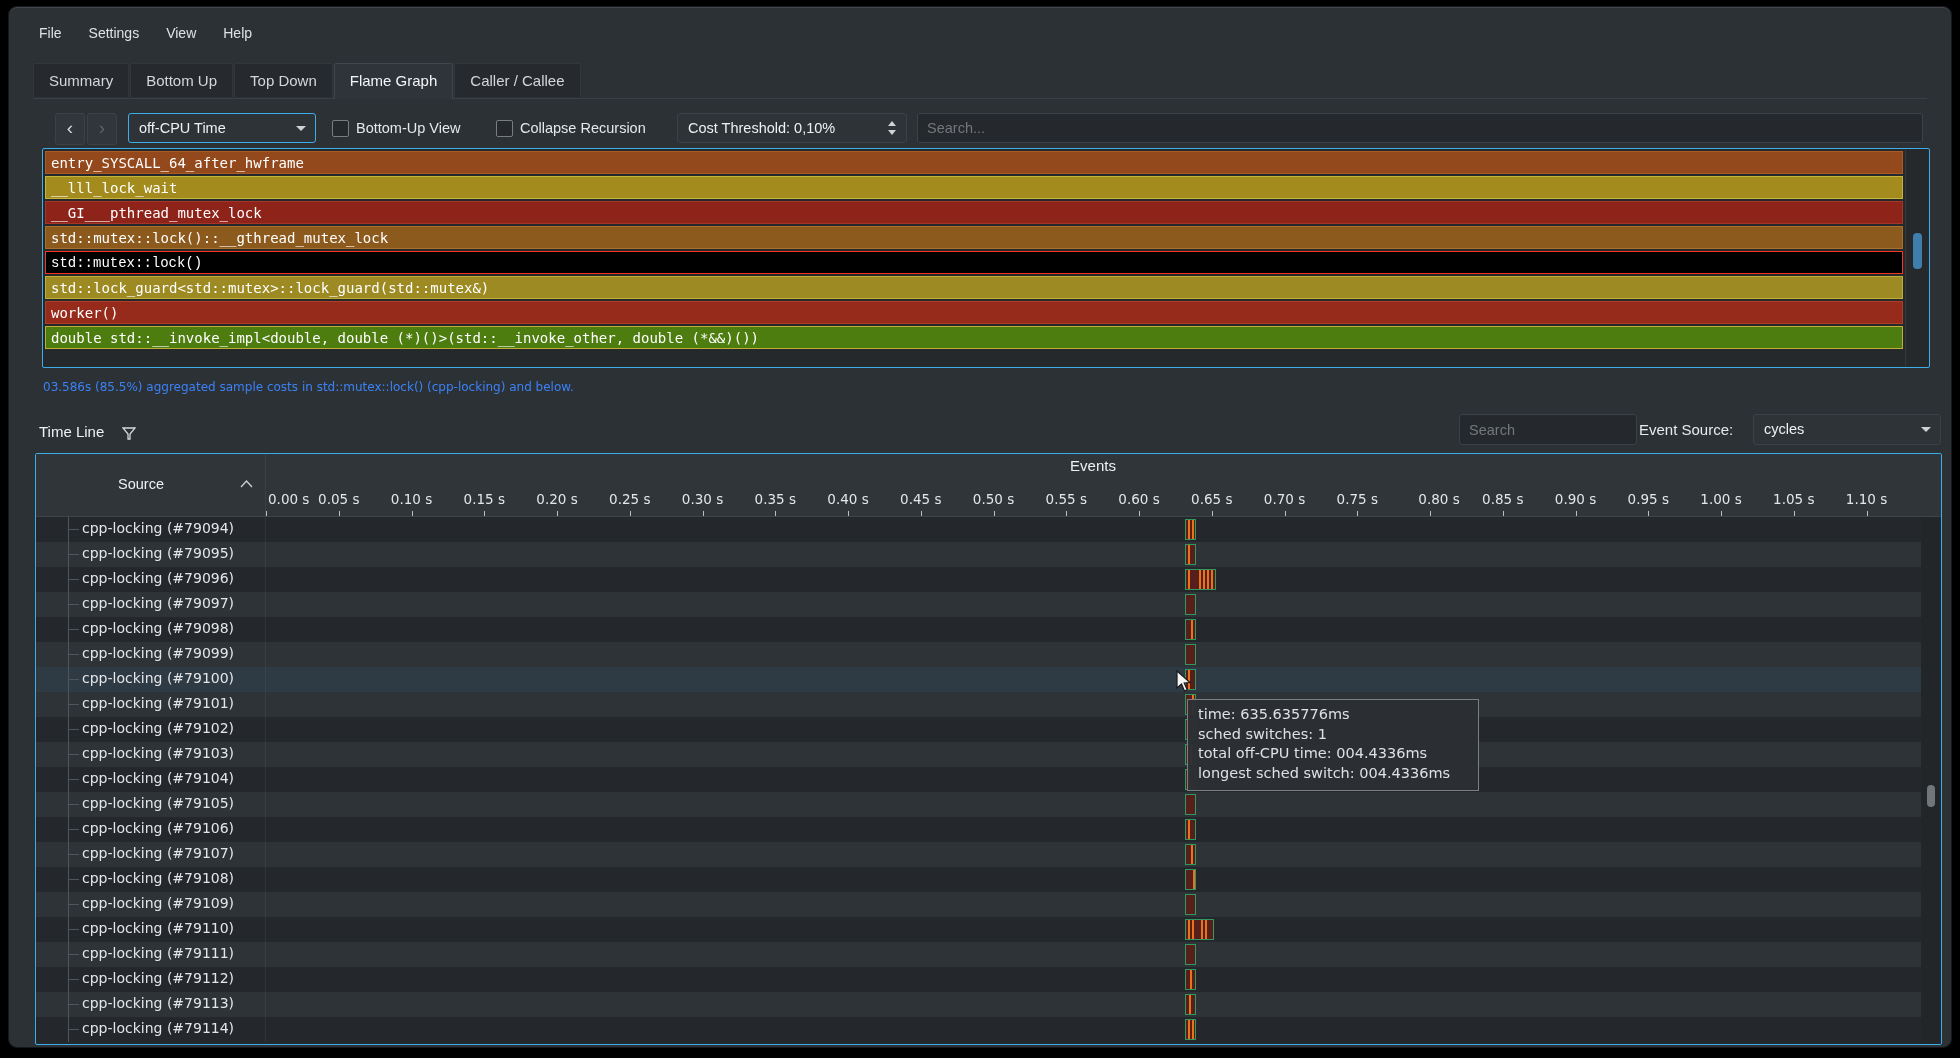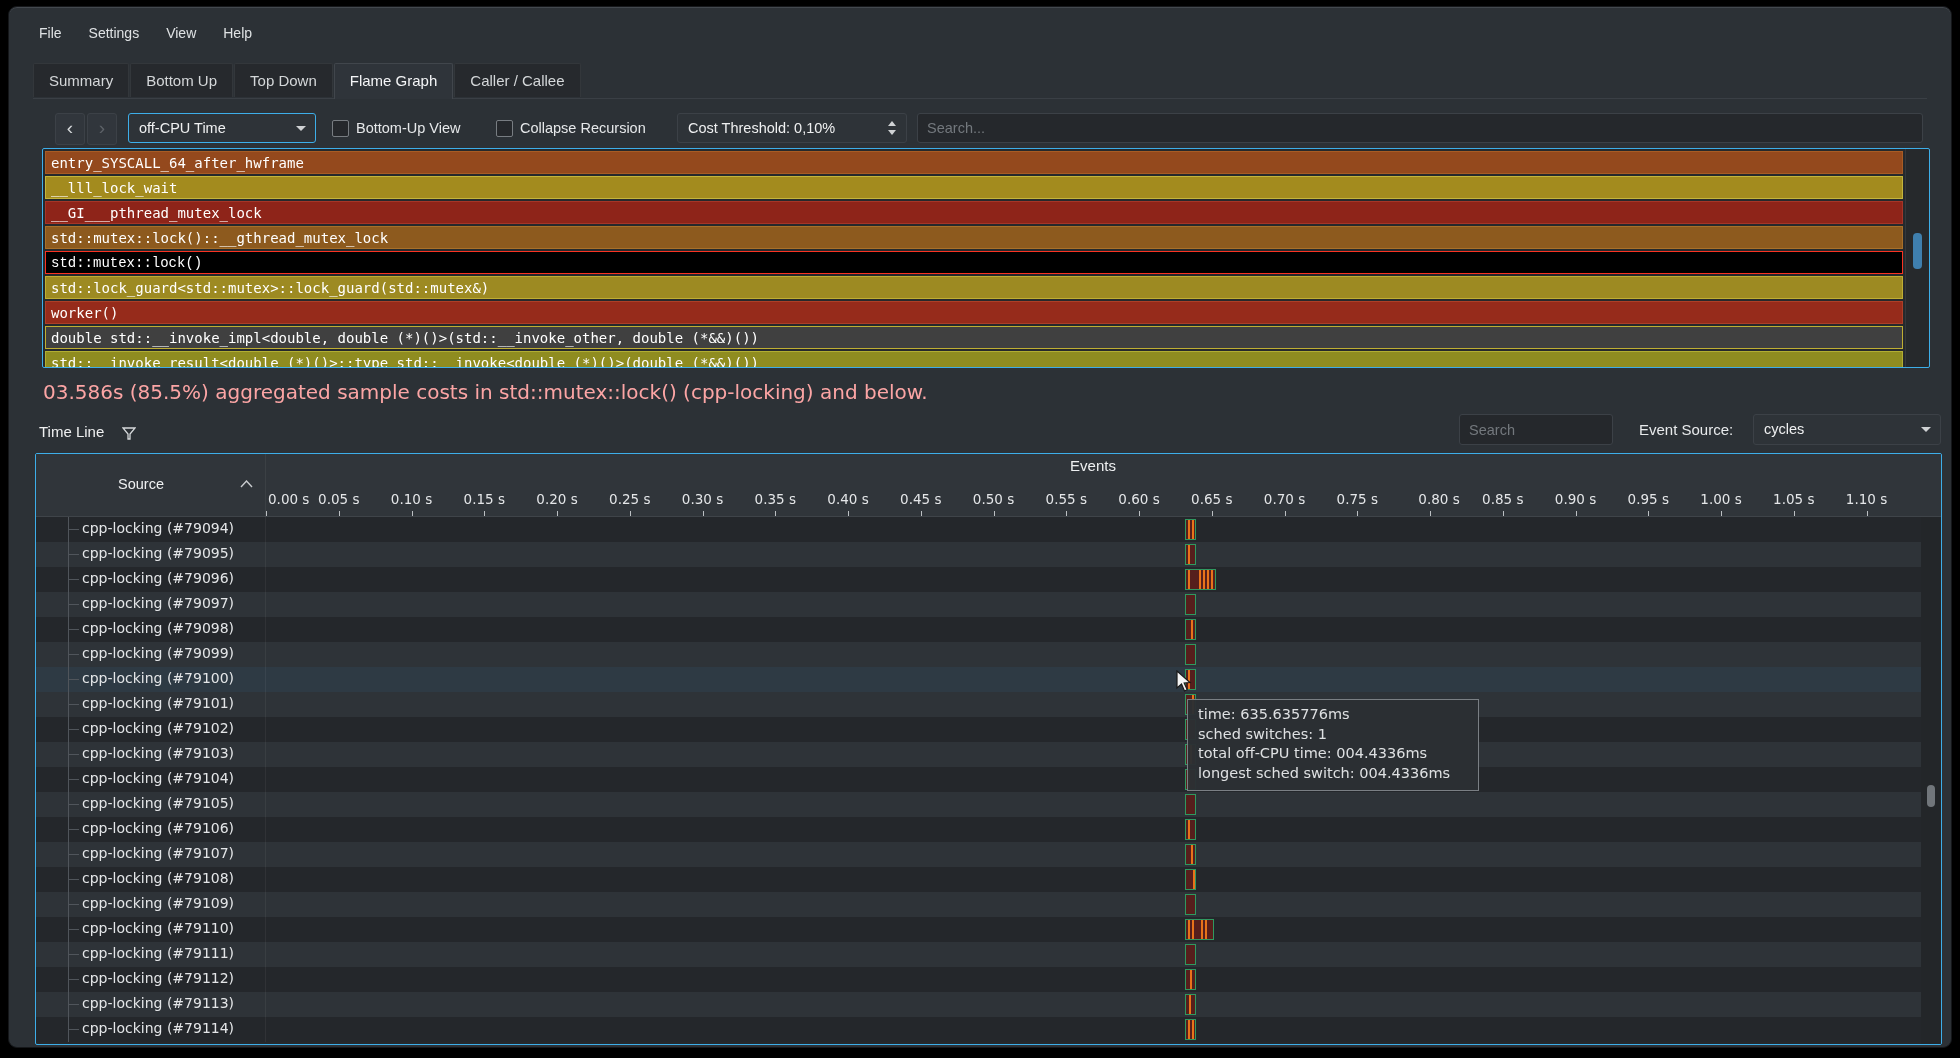--- a/index.html
+++ b/index.html
@@ -35,24 +35,24 @@
     color:#eff0f1;font-size:14.5px;box-sizing:border-box;padding:0 9px;outline:none;
     font-family:"Liberation Sans",sans-serif;}
   .searchfield::placeholder{color:#73787d;}
   
   .flame{position:absolute;left:33px;top:141px;width:1888px;height:220px;background:#26292c;
     border:1px solid #3daee9;border-radius:2px;overflow:hidden;box-sizing:border-box;}
   .frame{position:absolute;left:2px;width:1858px;height:23px;line-height:22px;box-sizing:border-box;
     font-family:"DejaVu Sans Mono",monospace;font-size:14px;color:#fff;padding-left:5px;white-space:nowrap;overflow:hidden;}
   .flame-sep{position:absolute;top:0;bottom:0;left:1862px;width:1px;background:#33383d;}
   .flame-thumb{position:absolute;left:1870px;top:84px;width:9px;height:36px;border-radius:4px;background:#3f7fae;}
-  .status{position:absolute;left:34px;top:373px;font-family:"DejaVu Sans",sans-serif;font-size:20px;color:#fca5a5;text-align:right;}
+  .status{position:absolute;left:34px;top:373px;font-family:"DejaVu Sans",sans-serif;font-size:12px;color:#3b82f6;text-align:right;}
   
   .tl-title{position:absolute;left:30px;top:416px;font-size:15px;color:#eff0f1;}
-  .tl-search{position:absolute;left:1450px;top:407px;width:154px;height:31px;}
+  .tl-search{position:absolute;left:1450px;top:407px;width:178px;height:31px;}
   .ev-label{position:absolute;left:1630px;top:407px;height:31px;line-height:31px;font-size:15px;color:#e8eaec;}
   .combo2{top:407px;height:31px;}
   
   .timeline{position:absolute;left:26px;top:446px;width:1907px;height:592px;border:1px solid #3daee9;
     background:#26292c;border-radius:2px;overflow:hidden;box-sizing:border-box;}
   .tl-header{position:absolute;left:0;top:0;width:1905px;height:63px;background:#30353a;border-bottom:1px solid #3f4449;box-sizing:border-box;}
   .src-header{position:absolute;left:0;top:0;width:229px;height:62px;}
   .src-text{position:absolute;left:0;top:22px;width:210px;text-align:center;font-size:14.5px;color:#eef0f1;}
   .events-title{position:absolute;left:229px;top:3px;width:1656px;text-align:center;font-size:15px;color:#eef0f1;}
   .axis-label{position:absolute;top:37px;height:18px;font-family:"DejaVu Sans",sans-serif;font-size:13.5px;color:#e4e6e8;white-space:nowrap;}
@@ -108,22 +108,21 @@
   <div class="flame" id="flame">
     <div class="flame-sep"></div>
     <div class="flame-thumb"></div>
   <div class="frame" style="top: 2px; background: rgb(148, 73, 29); border: 1px solid rgb(168, 92, 36);">entry_SYSCALL_64_after_hwframe</div>
       <div class="frame" style="top: 27px; background: rgb(163, 139, 30); border: 1px solid rgb(196, 181, 60);">__lll_lock_wait</div>
       <div class="frame" style="top: 52px; background: rgb(142, 36, 25); border: 1px solid rgb(166, 53, 39);">__GI___pthread_mutex_lock</div>
       <div class="frame" style="top: 77px; background: rgb(141, 90, 30); border: 1px solid rgb(168, 112, 41);">std::mutex::lock()::__gthread_mutex_lock</div>
       <div class="frame" style="top: 102px; background: #000000; border: 1px solid rgb(249, 51, 34); font-family: Liberation Mono, monospace;">std::mutex::lock()</div>
       <div class="frame" style="top: 127px; background: rgb(157, 138, 34); border: 1px solid rgb(191, 174, 51);">std::lock_guard&lt;std::mutex&gt;::lock_guard(std::mutex&amp;)</div>
       <div class="frame" style="top: 152px; background: rgb(150, 43, 27); border: 1px solid rgb(173, 63, 39);">worker()</div>
-      <div class="frame" style="top: 177px; background: #404040; border: 1px solid rgb(191, 174, 51);">double std::__invoke_impl&lt;double, double (*)()&gt;(std::__invoke_other, double (*&amp;&amp;)())</div>
-      <div class="frame" style="top: 202px; background: rgb(143, 140, 32); border: 1px solid rgb(178, 174, 50);">std::__invoke_result&lt;double (*)()&gt;::type std::__invoke&lt;double (*)()&gt;(double (*&amp;&amp;)())</div>
+      <div class="frame" style="top: 177px; background: #4d7c0f; border: 1px solid rgb(191, 174, 51);">double std::__invoke_impl&lt;double, double (*)()&gt;(std::__invoke_other, double (*&amp;&amp;)())</div>
     </div>
 
   <div class="status">03.586s (85.5%) aggregated sample costs in std::mutex::lock() (cpp-locking) and below.</div>
 
   <div class="tl-title">Time Line</div>
   <svg class="funnel" width="14" height="13">
     <polygon points="1,1 13,1 8,7 8,12 6,12 6,7" fill="none" stroke="#d6d9db" stroke-width="1.3"></polygon>
   </svg>
   <input class="searchfield tl-search" placeholder="Search" style="">
   <div class="ev-label">Event Source:</div>

